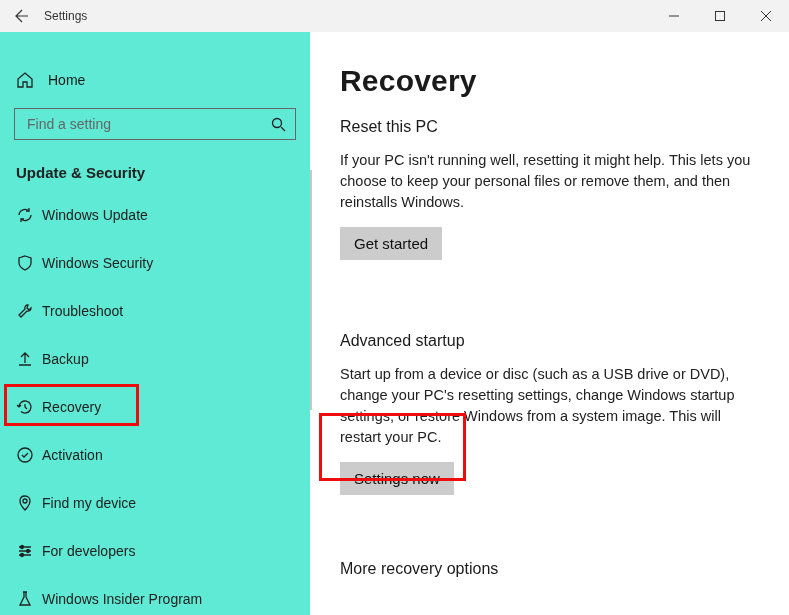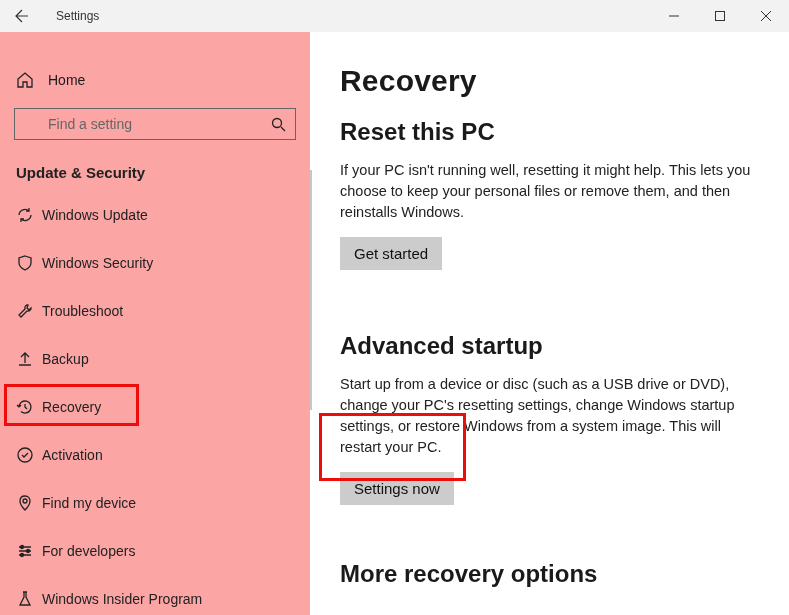--- a/index.html
+++ b/index.html
@@ -15,21 +15,20 @@
     position: relative;
   }
 
   
   .titlebar {
     height: 32px;
     display: flex;
     align-items: center;
     position: relative;
     background: #f2f2f2;
-    gap: 12px;
   }
   .titlebar .back {
     width: 44px; height: 32px;
     display: flex; align-items: center; justify-content: center;
     cursor: pointer;
   }
   .titlebar .title {
     font-size: 12px;
     color: #333;
   }
@@ -46,21 +45,21 @@
   .win-btn svg { stroke: #333; stroke-width: 1; fill: none; }
 
   .app-body {
     display: flex;
     height: calc(615px - 32px);
   }
 
   
   .sidebar {
     width: 310px;
-    background: #fca5a5;
+    background: #5eead4;
     padding-top: 26px;
     position: relative;
   }
   .home-row {
     display: flex;
     align-items: center;
     height: 44px;
     padding-left: 16px;
     gap: 14px;
     cursor: pointer;
@@ -83,21 +82,20 @@
     position: relative;
   }
   .search-wrap input {
     border: none;
     background: transparent;
     outline: none;
     width: 100%;
     font-size: 14px;
     color: #555;
     font-family: inherit;
-    margin-left: 21px;
   }
   .search-wrap input::placeholder { color: #666; }
   .search-icon {
     position: absolute;
     right: 8px; top: 50%;
     transform: translateY(-50%);
   }
 
   .section-label {
     font-size: 15px;
@@ -145,34 +143,34 @@
   }
 
   
   .main {
     flex: 1;
     padding: 26px 18px 0 30px;
     background: #fff;
     overflow: hidden;
   }
   .h1 { font-size: 30px; font-weight: 600; margin: 6px 0 20px 0; letter-spacing: 0.2px; }
-  .h2 { font-size: 24px; font-weight: 700; margin: 18px 0 14px 0; }
+  .h2 { font-size: 16px; font-weight: 400; margin: 18px 0 14px 0; }
   .para { font-size: 14.5px; line-height: 1.45; color: #222; margin: 0 0 14px 0; max-width: 425px; }
   .link { color: #0067c0; cursor: pointer; }
 
   .btn {
     display: inline-block;
     background: #ccc;
     border: none;
     padding: 8px 14px;
     font-size: 15px;
     font-family: inherit;
     color: #111;
     cursor: pointer;
-    margin-bottom: 8px;
+    margin-bottom: 18px;
   }
 
 </style>
 </head>
 <body>
 
 <div class="titlebar">
   <div class="back">
     <svg width="16" height="16" viewBox="0 0 16 16">
       <path d="M8 2 L2 8 L8 14 M2 8 H14" stroke="#333" stroke-width="1.2" fill="none"></path>

